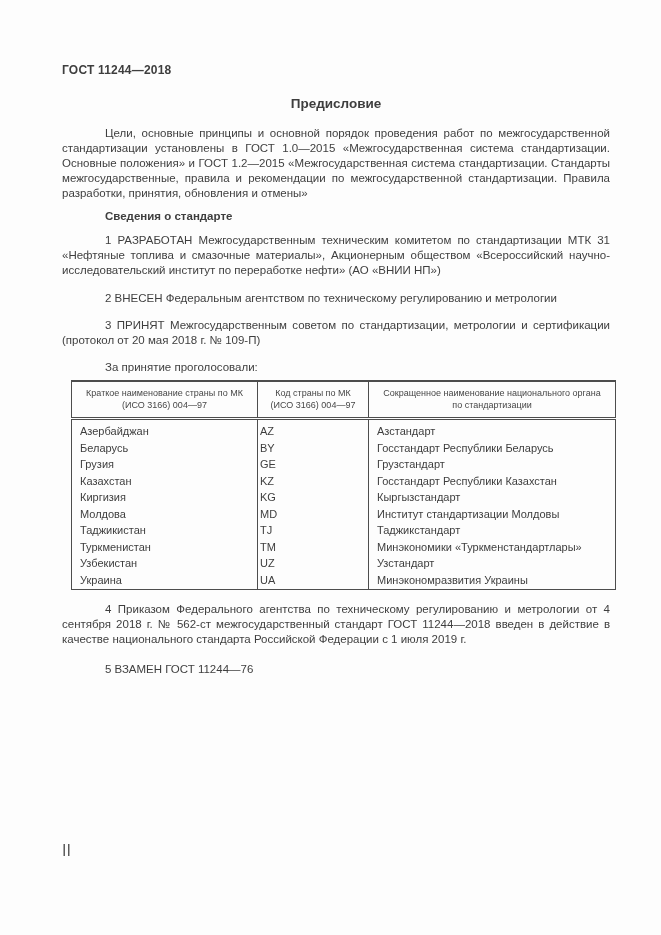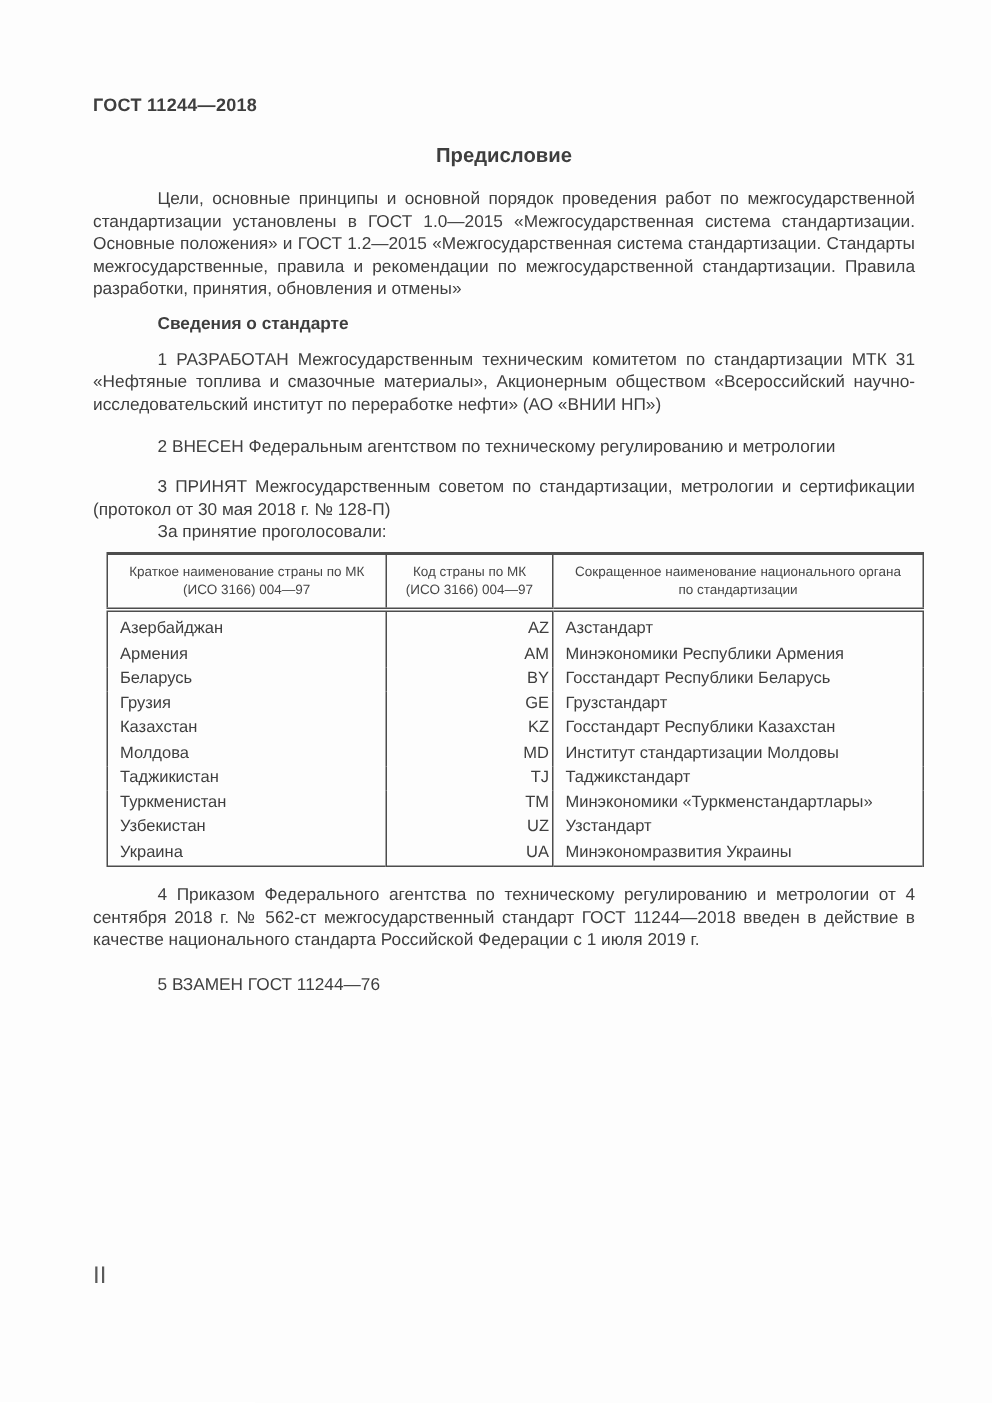--- a/index.html
+++ b/index.html
@@ -40,21 +40,21 @@
   .subheading {
     margin: 8px 0 0 0;
     font-size: 11.5px;
     font-weight: bold;
     text-indent: 43px;
     line-height: 15px;
   }
   .mt-item1 { margin-top: 9px; }
   .mt-item2 { margin-top: 13px; }
   .mt-item3 { margin-top: 12px; }
-  .mt-vote  { }
+  .mt-vote  { margin-top: 12px; }
   .mt-item4 { margin-top: 12px; }
   .mt-item5 { margin-top: 15px; }
 
   table.vote-table {
     margin: 5px 0 0 9px;
     width: 544px;
     border-collapse: collapse;
     table-layout: fixed;
     padding-left: 36px;
   }
@@ -78,21 +78,21 @@
     border-left: 1px solid #4d4d4d;
     border-right: 1px solid #4d4d4d;
     font-size: 11px;
     line-height: 13.5px;
     padding: 1.5px 8px;
     vertical-align: middle;
     white-space: nowrap;
     overflow: hidden;
   }
   table.vote-table tbody tr:first-child td { padding-top: 5px; }
-  table.vote-table td.code { text-align: right; padding: 1.5px 2px; }
+  table.vote-table td.code { text-align: left; padding: 1.5px 2px; }
   .page-number {
     position: absolute;
     left: 62px;
     top: 842px;
     font-size: 16px;
     color: #5a5a5a;
   }
 </style>
 </head>
 <body>
@@ -103,21 +103,21 @@
     <div class="doc-code">ГОСТ 11244—2018</div>
 
     <h1 class="title">Предисловие</h1>
 
     <p class="para justify indent mt-intro">Цели, основные принципы и основной порядок проведения работ по межгосударственной стан­дартизации установлены в ГОСТ 1.0—2015 «Межгосударственная система стандартизации. Основные положения» и ГОСТ 1.2—2015 «Межгосударственная система стандартизации. Стандарты межгосудар­ственные, правила и рекомендации по межгосударственной стандартизации. Правила разработки, при­нятия, обновления и отмены»</p>
 
     <h2 class="subheading">Сведения о стандарте</h2>
 
     <p class="para justify indent mt-item1">1 РАЗРАБОТАН Межгосударственным техническим комитетом по стандартизации МТК 31 «Нефтяные топлива и смазочные материалы», Акционерным обществом «Всероссийский научно-исследовательский институт по переработке нефти» (АО «ВНИИ НП»)</p>
     <p class="para justify indent mt-item2">2 ВНЕСЕН Федеральным агентством по техническому регулированию и метрологии</p>
-    <p class="para justify indent mt-item3">3 ПРИНЯТ Межгосударственным советом по стандартизации, метрологии и сертификации (протокол от 30 мая 2018 г. № 128-П)</p>
+    <p class="para justify indent mt-item3">3 ПРИНЯТ Межгосударственным советом по стандартизации, метрологии и сертификации (протокол от 20 мая 2018 г. № 109-П)</p>
 
     <p class="para indent mt-vote">За принятие проголосовали:</p>
 
     <table class="vote-table">
       <colgroup>
           <col class="c1">
           <col class="c2">
           <col class="c3">
         </colgroup>
       <thead>
@@ -127,38 +127,38 @@
           <th>Сокращенное наименование национального органа по стандартизации</th>
         </tr>
       </thead>
       <tbody>
         <tr>
           <td>Азербайджан</td>
           <td class="code">AZ</td>
           <td>Азстандарт</td>
         </tr>
         <tr>
-          <td>Армения</td>
-          <td class="code">AM</td>
-          <td>Минэкономики Республики Армения</td>
-        </tr>
-        <tr>
           <td>Беларусь</td>
           <td class="code">BY</td>
           <td>Госстандарт Республики Беларусь</td>
         </tr>
         <tr>
           <td>Грузия</td>
           <td class="code">GE</td>
           <td>Грузстандарт</td>
         </tr>
         <tr>
           <td>Казахстан</td>
           <td class="code">KZ</td>
           <td>Госстандарт Республики Казахстан</td>
+        </tr>
+        <tr>
+          <td>Киргизия</td>
+          <td class="code">KG</td>
+          <td>Кыргызстандарт</td>
         </tr>
         <tr>
           <td>Молдова</td>
           <td class="code">MD</td>
           <td>Институт стандартизации Молдовы</td>
         </tr>
         <tr>
           <td>Таджикистан</td>
           <td class="code">TJ</td>
           <td>Таджикстандарт</td>

